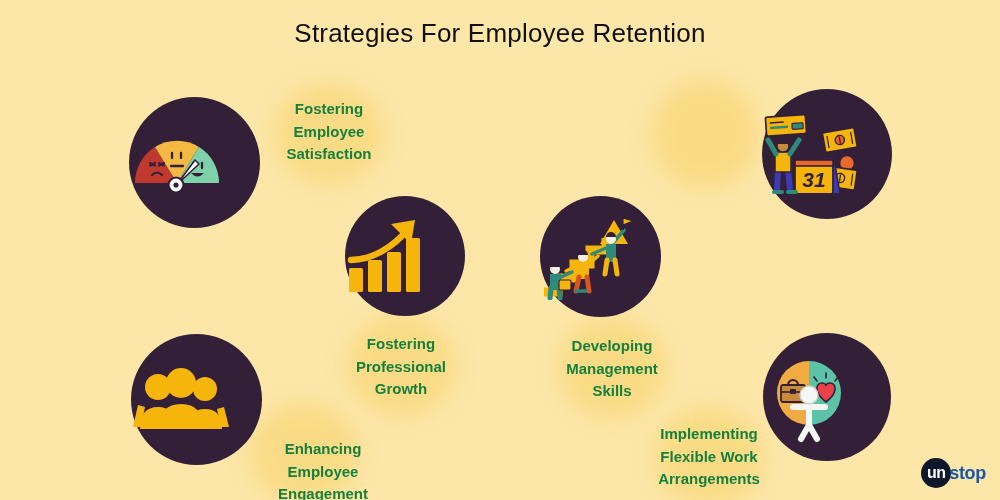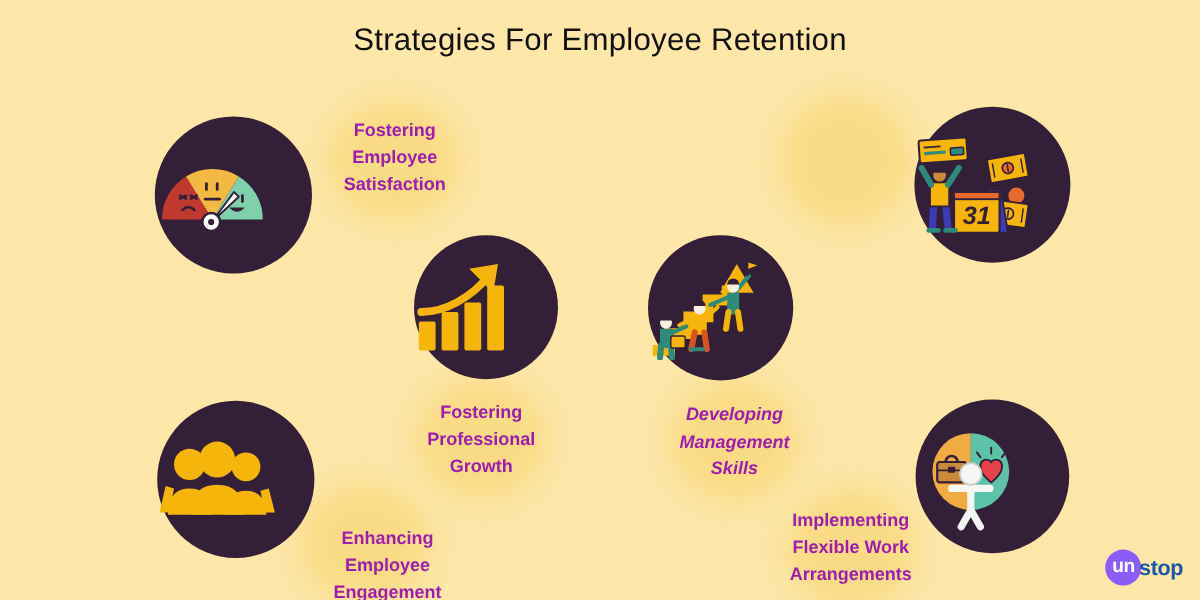--- a/index.html
+++ b/index.html
@@ -28,30 +28,30 @@
   }
 
   
   .node{position:absolute;border-radius:50%;background:#332038;
          display:flex;align-items:center;justify-content:flex-start;}
   .node svg{display:block;}
 
   
   .label{
     position:absolute;
-    font-size:15px;font-weight:bold;color:#a21caf;
+    font-size:15px;font-weight:bold;color:#15803d;
     line-height:1.50;text-align:center;
     white-space:pre-line;
   }
 
   
   .logo{position:absolute;right:14px;bottom:12px;display:flex;align-items:center;}
   .logo .mark{
     width:30px;height:30px;border-radius:50%;
-    background:#8b5cf6;color:#ffffff;
+    background:#0f172a;color:#ffffff;
     font-size:16px;font-weight:bold;
     display:flex;align-items:center;justify-content:center;
     letter-spacing:-.5px;
   }
   .logo .word{
     font-size:18px;font-weight:bold;color:#1a56a8;
     margin-left:-2px;letter-spacing:-.3px;
   }
 </style>
 </head>
@@ -213,21 +213,21 @@
         <path d="M10 60 h11 v16 h-11 z" fill="#2e8b7a"></path>
         <path d="M11 74 l-1 10" stroke="#2e8b7a" stroke-width="5" stroke-linecap="round"></path>
         <path d="M19 74 l1 10" stroke="#2e8b7a" stroke-width="5" stroke-linecap="round"></path>
         <circle cx="15" cy="55" r="5" fill="#f6efe2"></circle>
         <path d="M10 53 a5 5 0 0 1 10 0 z" fill="#332038"></path>
         <path d="M21 63 L32 58" stroke="#2e8b7a" stroke-width="3.4" stroke-linecap="round"></path>
         <rect x="19" y="66" width="12" height="10" rx="1.5" fill="#f5b50a" stroke="#332038" stroke-width="1.2"></rect>
       </g>
     </svg>
   </div>
-  <div class="label" style="left:537px;top:335px;width:150px;font-style:italic;">Developing
+  <div class="label" style="left:537px;top:335px;width:150px;">Developing
 Management
 Skills</div>
 
   <div class="node" style="left:131px;top:334px;width:131px;height:131px;">
     <svg width="100" height="66" viewBox="0 0 100 66">
 
       <circle cx="27" cy="20" r="13" fill="#f5b50a"></circle>
       <path d="M9 62 q0 -22 18 -22 q18 0 18 22 z" fill="#f5b50a"></path>
       <path d="M7 38 l-5 22 h8 l4 -20 z" fill="#f5b50a"></path>
 

